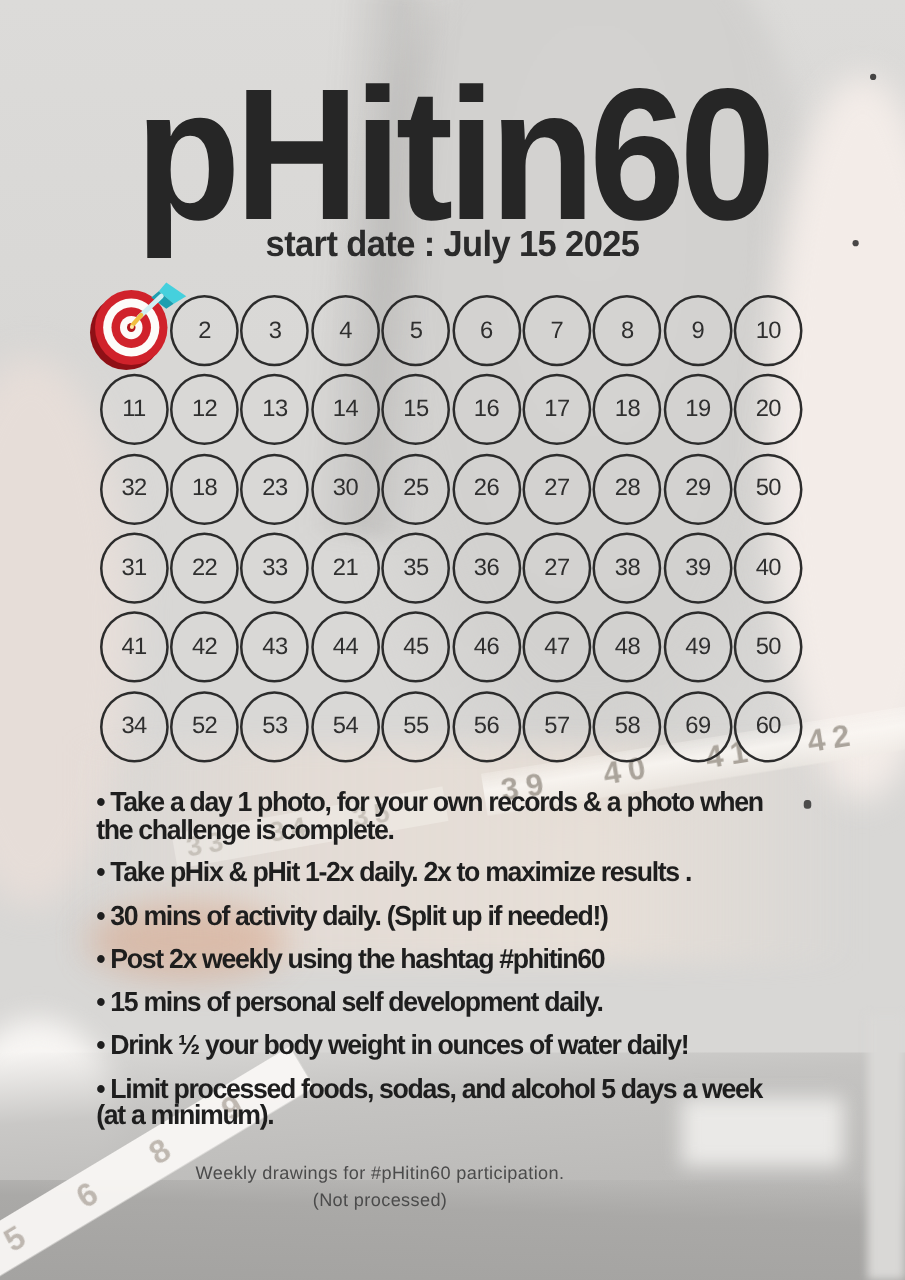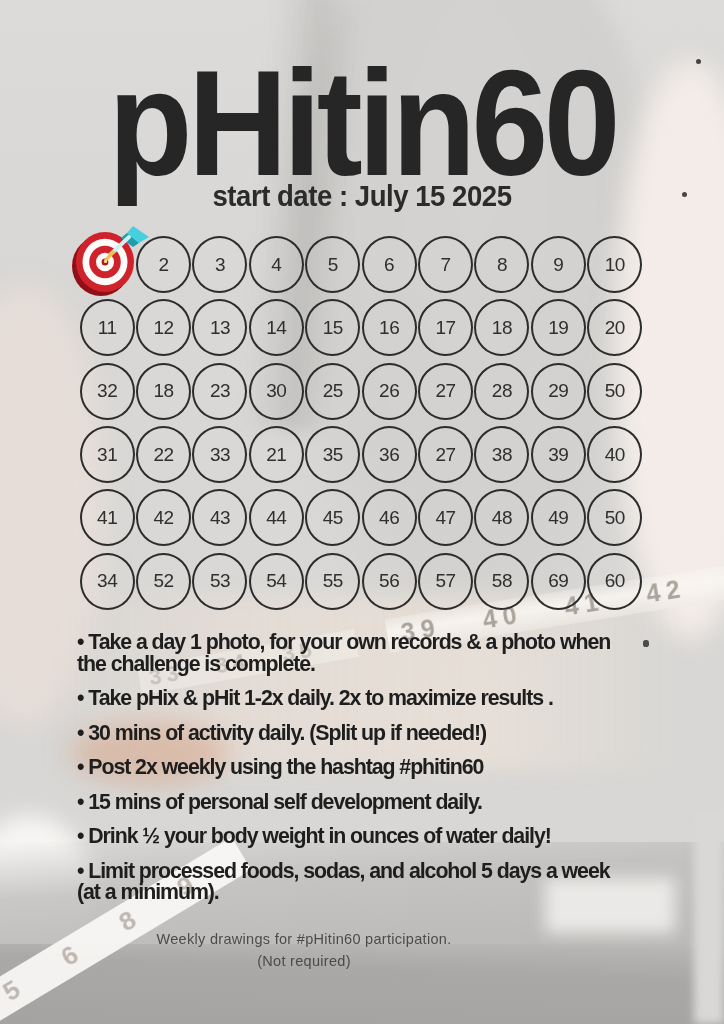--- a/index.html
+++ b/index.html
@@ -366,16 +366,16 @@
   </div>
 
   <div class="fg rules">
     <div class="repeat">
       
     <div class="rule">Take a day 1 photo, for your own records &amp; a photo when the challenge is complete.</div><div class="rule">Take pHix &amp; pHit 1-2x daily. 2x to maximize results .</div><div class="rule">30 mins of activity daily. (Split up if needed!)</div><div class="rule">Post 2x weekly using the hashtag #phitin60</div><div class="rule">15 mins of personal self development daily.</div><div class="rule">Drink ½ your body weight in ounces of water daily!</div><div class="rule">Limit processed foods, sodas, and alcohol 5 days a week (at a minimum).</div></div>
   </div>
 
   <div class="fg footer">
     <div>Weekly drawings for #pHitin60 participation.</div>
-    <div>(Not required)</div>
+    <div>(Not processed)</div>
   </div>
 
 </div>
 
 </body></html>

